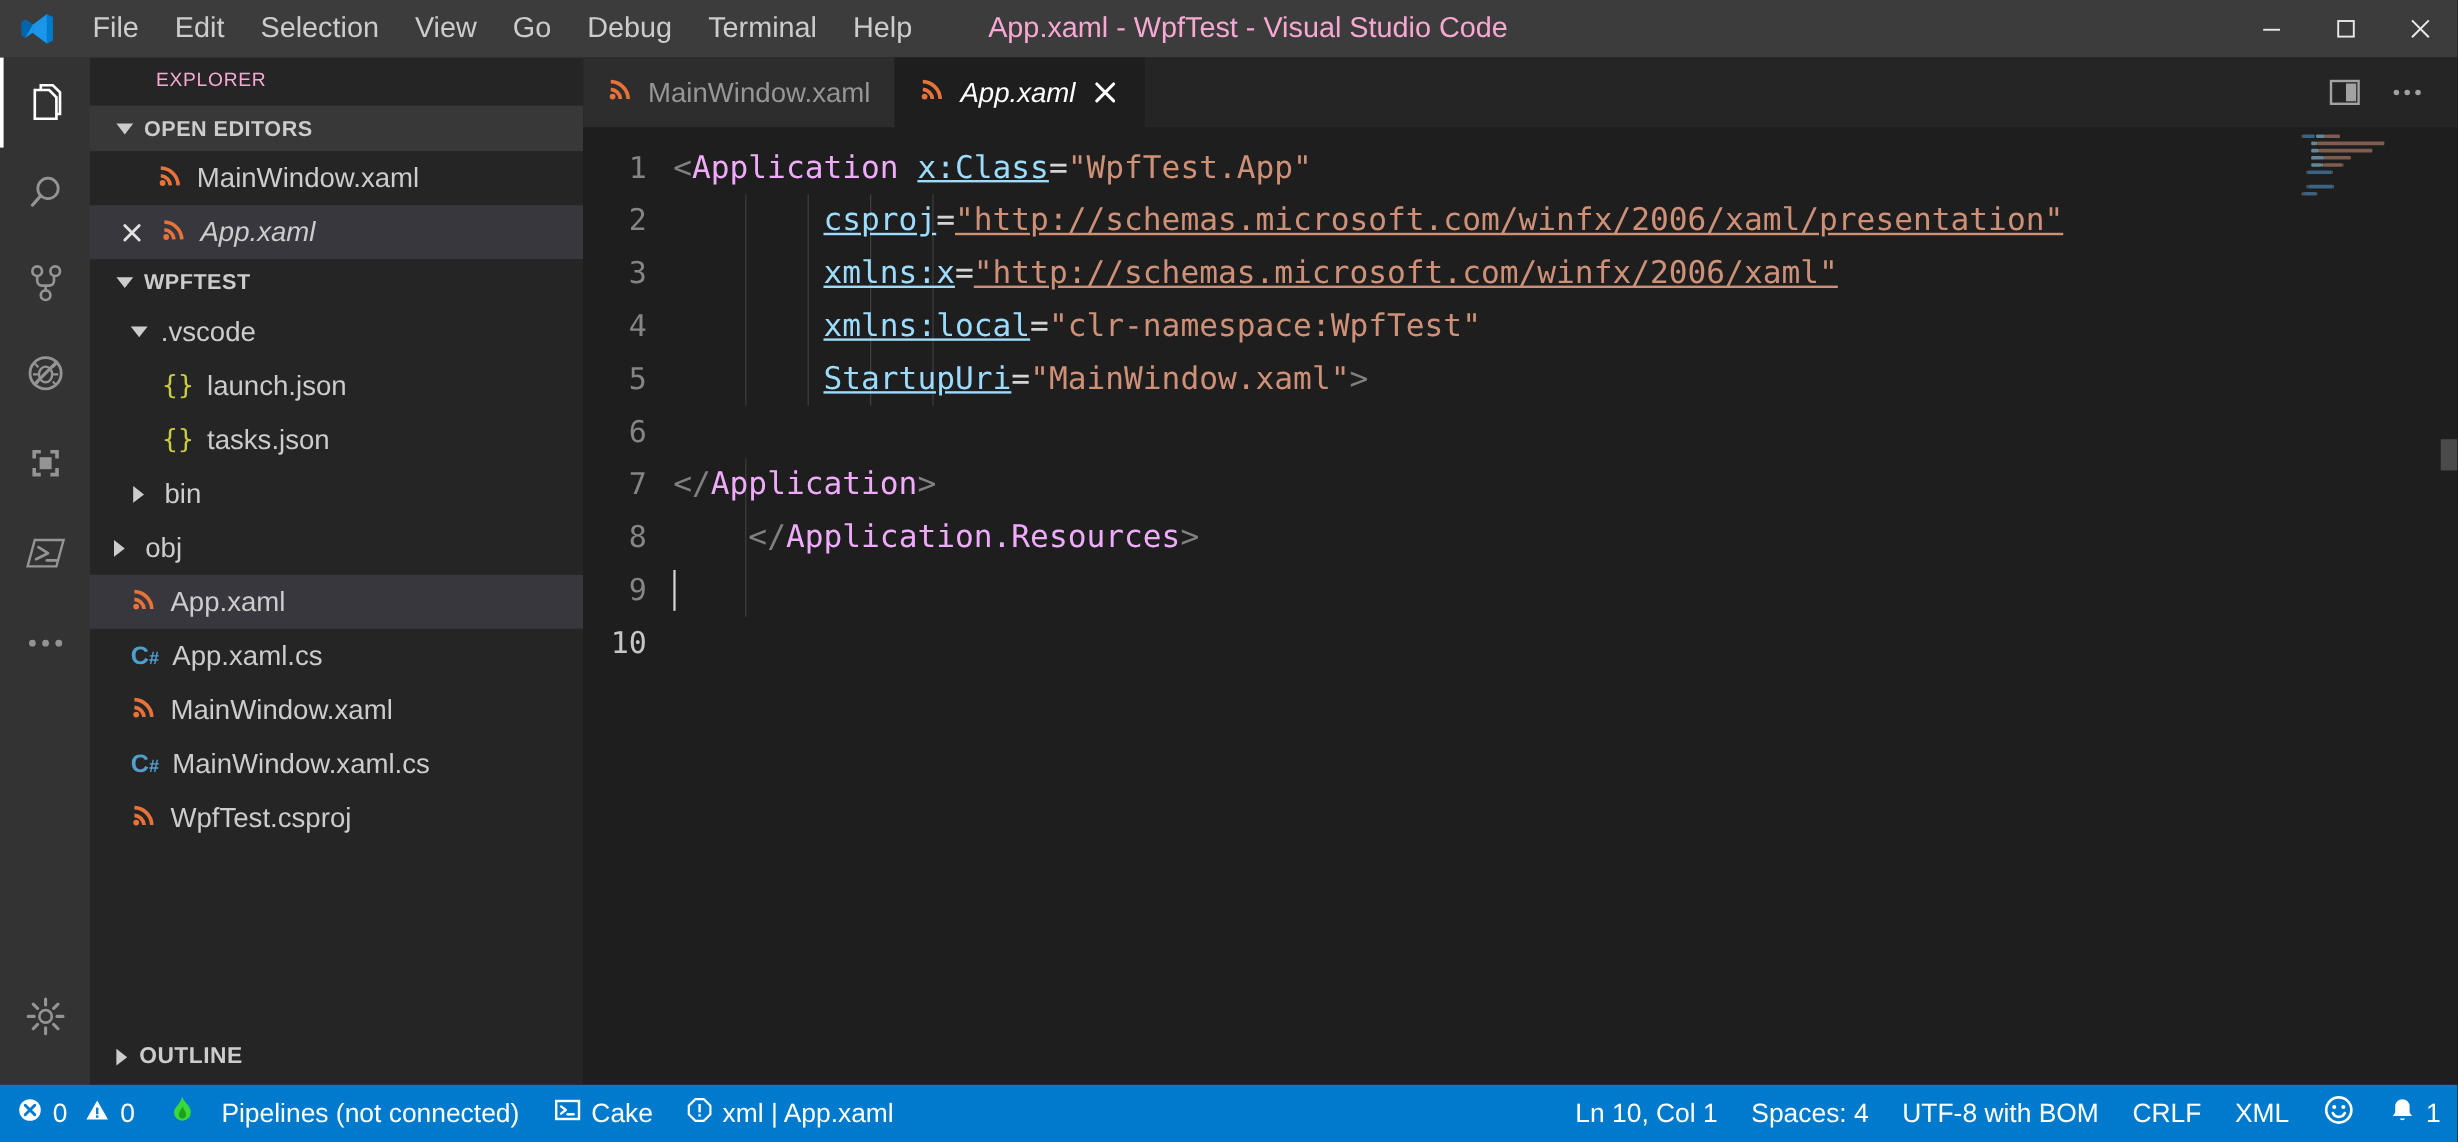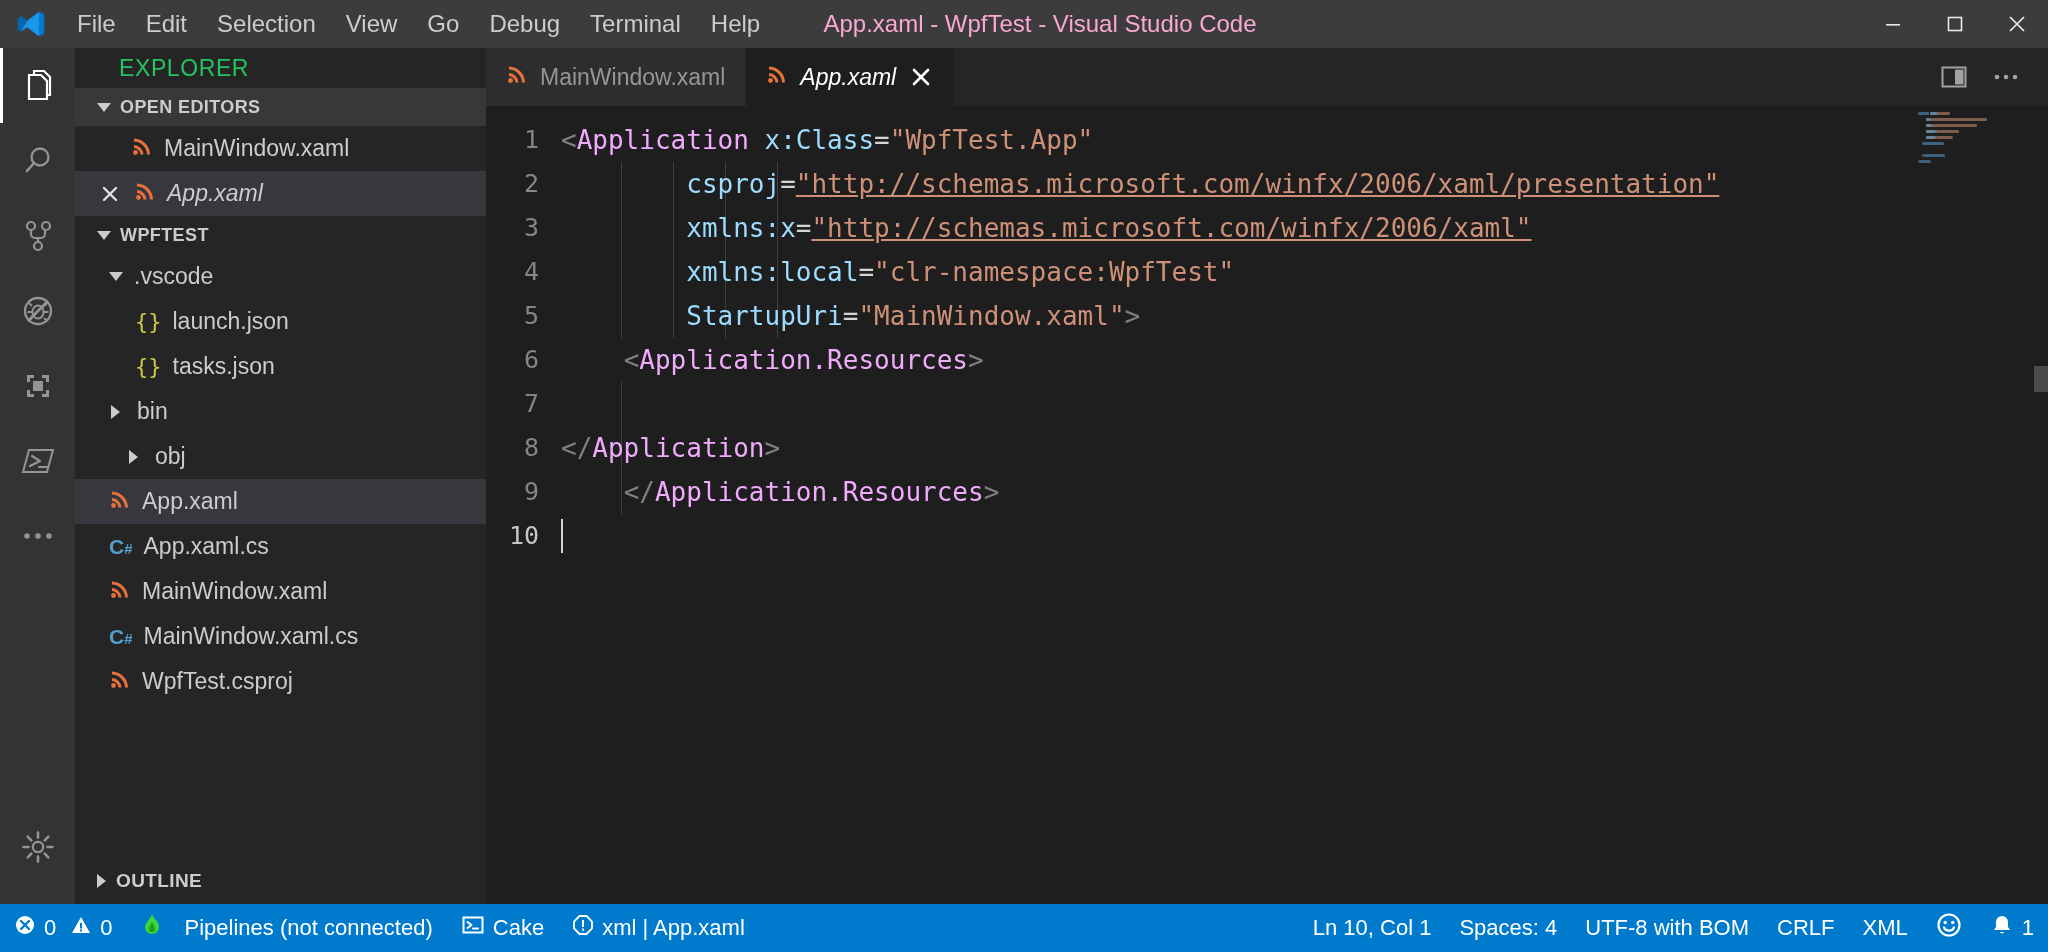--- a/index.html
+++ b/index.html
@@ -42,22 +42,22 @@
   }
   .act-icon.active { opacity:1; }
   .act-icon.active::before {
     content:""; position:absolute; left:0; top:0; bottom:0; width:3px; background:#ffffff;
   }
   .act-spacer { flex:1; }
 
   
   .sidebar { width:411px; background:#252526; flex:0 0 411px; display:flex; flex-direction:column; }
   .sb-title {
-    height:40px; display:flex; align-items:center; padding-left:44px;
-    font-size:23px; letter-spacing:.6px; color:#22c55e; flex:0 0 40px;
+    height:40px; display:flex; align-items:center; padding-left:55px;
+    font-size:16px; letter-spacing:.6px; color:#f9a8d4; flex:0 0 40px;
   }
   .section-head {
     height:38px; display:flex; align-items:center; gap:9px; padding-left:22px;
     font-size:18px; font-weight:bold; color:#cccccc; letter-spacing:.4px;
     background:#383838; flex:0 0 38px;
   }
   .section-head.plain { background:transparent; }
   .tri-down { width:0;height:0;border-left:7px solid transparent;border-right:7px solid transparent;border-top:9px solid #cccccc; }
   .tri-right { width:0;height:0;border-top:7px solid transparent;border-bottom:7px solid transparent;border-left:9px solid #cccccc; }
   .row {
@@ -98,21 +98,21 @@
   .ln.cur { color:#c6c6c6; }
   .code {
     flex:1; padding-top:12px; position:relative; min-width:0; overflow:hidden;
     font-family:"DejaVu Sans Mono", monospace; font-size:26px;
   }
   .cline { height:44px; line-height:44px; white-space:pre; position:relative; }
   .indent-guides { position:absolute; top:12px; left:0; pointer-events:none; }
   .iguide { position:absolute; width:1px; background:#404040; }
   .tagb { color:#f0abfc; }
   .brk  { color:#808080; }
-  .attr { color:#9cdcfe; }
+  .attr { color:#9cdcfe;text-decoration:underline; }
   .eq   { color:#d4d4d4; }
   .str  { color:#ce9178; }
   .str.link { text-decoration:underline; text-decoration-color:#ce9178; }
   .caret {
     position:absolute; width:2px; height:34px; background:#d4d4d4; top:5px; left:0;
   }
   .minimap {
     position:absolute; right:14px; top:0; width:118px; height:100%;
     pointer-events:none;
   }
@@ -285,21 +285,21 @@
           <span class="lbl">launch.json</span>
         </div>
         <div class="row" style="padding-left:60px;">
           <span style="color:#cbcb41;font-family:'DejaVu Sans Mono',monospace;font-size:22px;">{}</span>
           <span class="lbl">tasks.json</span>
         </div>
         <div class="row" style="padding-left:36px;">
           <span class="tri-right"></span>
           <span class="lbl" style="margin-left:6px;">bin</span>
         </div>
-        <div class="row" style="padding-left:54px;">
+        <div class="row" style="padding-left:20px;">
           <span class="tri-right"></span>
           <span class="lbl" style="margin-left:6px;">obj</span>
         </div>
         <div class="row selected" style="padding-left:34px;">
           <span>
             <svg width="22" height="22" viewBox="0 0 22 22">
               <circle cx="4.5" cy="17.5" r="2.4" fill="#e8733a"></circle>
               <path d="M3 11.5 a8.5 8.5 0 0 1 8 8" fill="none" stroke="#e8733a" stroke-width="3"></path>
               <path d="M3 5 a15 15 0 0 1 14.5 14.5" fill="none" stroke="#e8733a" stroke-width="3"></path>
             </svg>
@@ -408,21 +408,20 @@
             <div class="iguide" style="left:112px; top:44px;  height:176px;"></div>
             <div class="iguide" style="left:164px; top:44px;  height:176px;"></div>
             <div class="iguide" style="left:216px; top:44px;  height:176px;"></div>
             <div class="iguide" style="left:60px;  top:264px; height:132px;"></div>
           </div>
           <div class="cline"><span class="brk">&lt;</span><span class="tagb">Application</span><span class="eq"> </span><span class="attr">x:Class</span><span class="eq">=</span><span class="str">"WpfTest.App"</span></div>
           <div class="cline"><span class="eq">        </span><span class="attr">csproj</span><span class="eq">=</span><span class="str link">"http://schemas.microsoft.com/winfx/2006/xaml/presentation"</span></div>
           <div class="cline"><span class="eq">        </span><span class="attr">xmlns:x</span><span class="eq">=</span><span class="str link">"http://schemas.microsoft.com/winfx/2006/xaml"</span></div>
           <div class="cline"><span class="eq">        </span><span class="attr">xmlns:local</span><span class="eq">=</span><span class="str">"clr-namespace:WpfTest"</span></div>
           <div class="cline"><span class="eq">        </span><span class="attr">StartupUri</span><span class="eq">=</span><span class="str">"MainWindow.xaml"</span><span class="brk">&gt;</span></div>
-          <div class="cline"><span class="eq">    </span><span class="brk">&lt;</span><span class="tagb">Application.Resources</span><span class="brk">&gt;</span></div>
           <div class="cline"></div>
           <div class="cline"><span class="brk">&lt;/</span><span class="tagb">Application</span><span class="brk">&gt;</span></div>
           <div class="cline"><span class="eq">    </span><span class="brk">&lt;/</span><span class="tagb">Application.Resources</span><span class="brk">&gt;</span></div>
           <div class="cline">
             <span class="caret"></span>
           </div>
 
           <div class="minimap">
               <div class="mm-block" style="left: 2px; top: 6px; width: 1px; background: rgb(128, 128, 128);"></div>
               <div class="mm-block" style="left: 3px; top: 6px; width: 10.45px; background: rgb(86, 156, 214);"></div>

